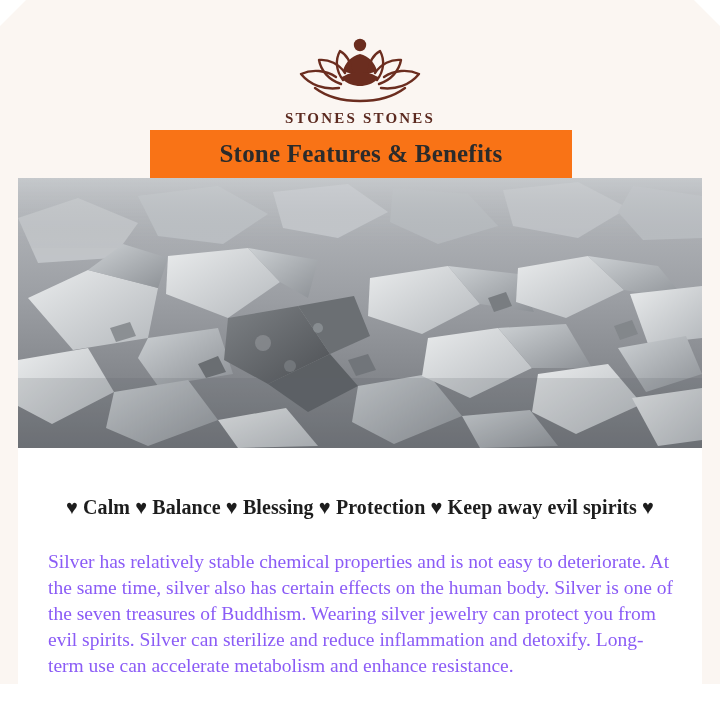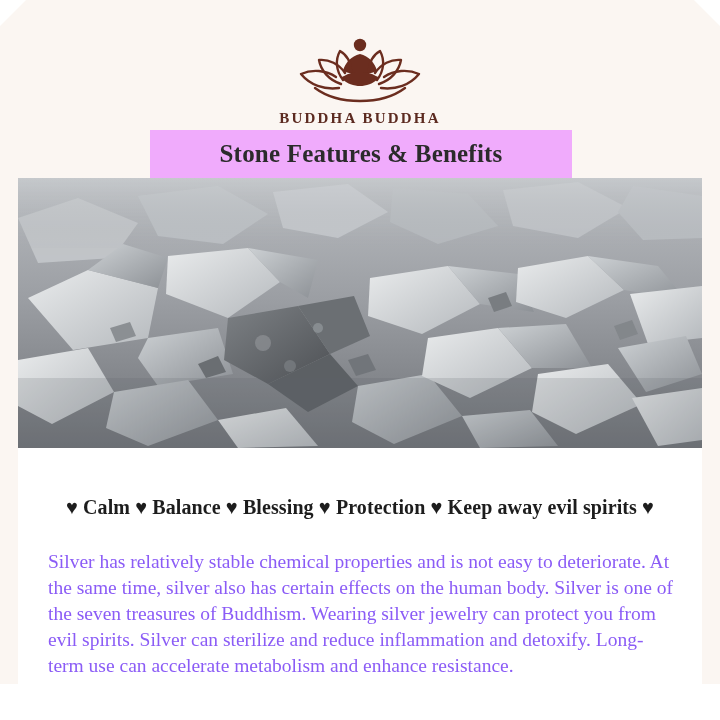--- a/index.html
+++ b/index.html
@@ -81,21 +81,21 @@
     color: #5c2a20;
     font-weight: bold;
   }
   
   .title-bar {
     position: absolute;
     top: 130px;
     left: 150px;
     width: 422px;
     height: 48px;
-    background: #f0abfc;
+    background: #f97316;
     display: flex;
     align-items: center;
     justify-content: center;
   }
   .title-text {
     font-family: "Liberation Serif", serif;
     font-size: 25px;
     font-weight: bold;
     color: #2b2b2b;
     letter-spacing: 0.2px;
@@ -170,21 +170,21 @@
 
         <path d="M56 56 c-12 -4 -20 -13 -22 -24 c10 -1 20 4 26 13"></path>
         <path d="M94 56 c12 -4 20 -13 22 -24 c-10 -1 -20 4 -26 13"></path>
 
         <path d="M54 60 c-15 2 -29 -3 -38 -14 c11 -5 25 -4 35 3"></path>
         <path d="M96 60 c15 2 29 -3 38 -14 c-11 -5 -25 -4 -35 3"></path>
 
         <path d="M30 60 c12 9 28 13 45 13 c17 0 33 -4 45 -13"></path>
       </g>
     </svg>
-    <div class="brand-name">BUDDHA BUDDHA</div>
+    <div class="brand-name">STONES STONES</div>
   </div>
 
   <div class="title-bar">
     <div class="title-text">Stone Features &amp; Benefits</div>
   </div>
 
   <div class="photo">
     <svg width="684" height="270" viewBox="0 0 684 270" preserveAspectRatio="none">
       <defs>
         <linearGradient id="bgGrad" x1="0" y1="0" x2="0" y2="1">

